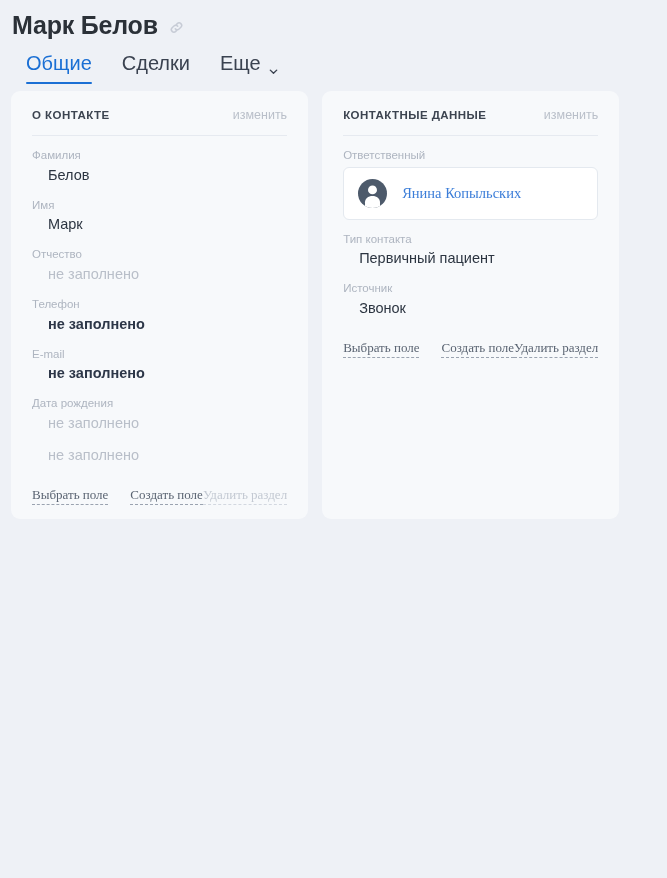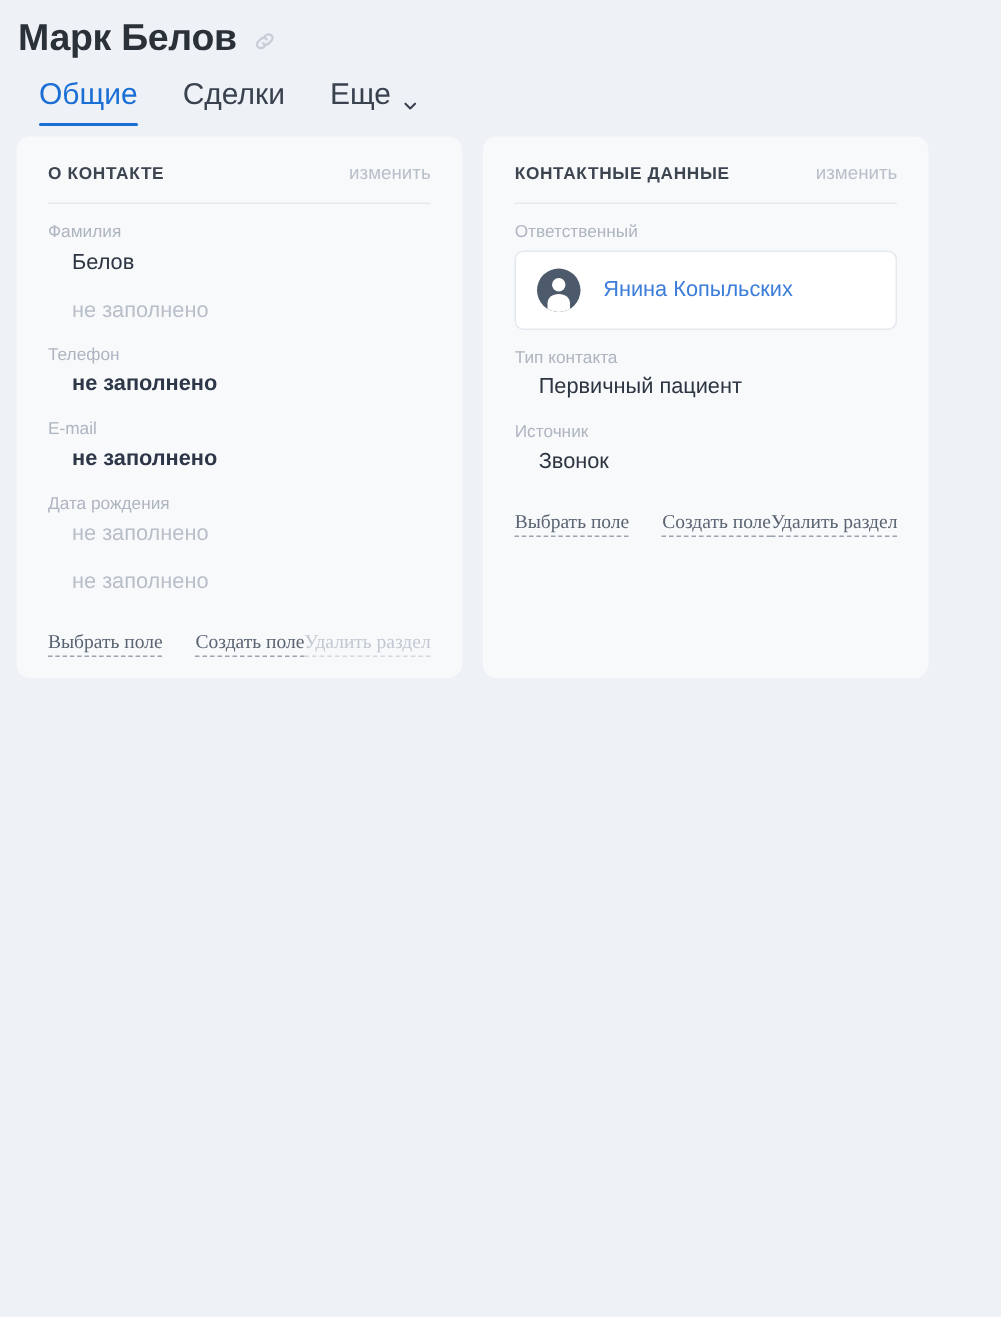--- a/index.html
+++ b/index.html
@@ -116,20 +116,21 @@
     margin-top: 3px;
     background: #ffffff;
     border: 1px solid #e4e9ef;
     border-radius: 6px;
     height: 53px;
     display: flex;
     align-items: center;
     padding: 0 14px;
     gap: 15px;
     cursor: pointer;
+    font-family: Liberation Serif, serif;
   }
   .avatar {
     width: 29px; height: 29px;
     border-radius: 50%;
     background: #4d5a6b;
     display: flex;
     align-items: flex-end;
     justify-content: center;
     overflow: hidden;
     flex: 0 0 auto;
@@ -200,20 +201,25 @@
         <span class="card-title">О КОНТАКТЕ</span>
         <span class="card-edit">изменить</span>
       </div>
 
       <div class="fields">
         <div class="field">
           <div class="field-label">Фамилия</div>
           <div class="field-value">Белов</div>
         </div>
         <div class="field">
+          <div class="field-label">Имя</div>
+          <div class="field-value">Марк</div>
+        </div>
+        <div class="field">
+          <div class="field-label">Отчество</div>
           <div class="field-value empty">не заполнено</div>
         </div>
         <div class="field">
           <div class="field-label">Телефон</div>
           <div class="field-value empty-strong">не заполнено</div>
         </div>
         <div class="field">
           <div class="field-label">E-mail</div>
           <div class="field-value empty-strong">не заполнено</div>
         </div>

